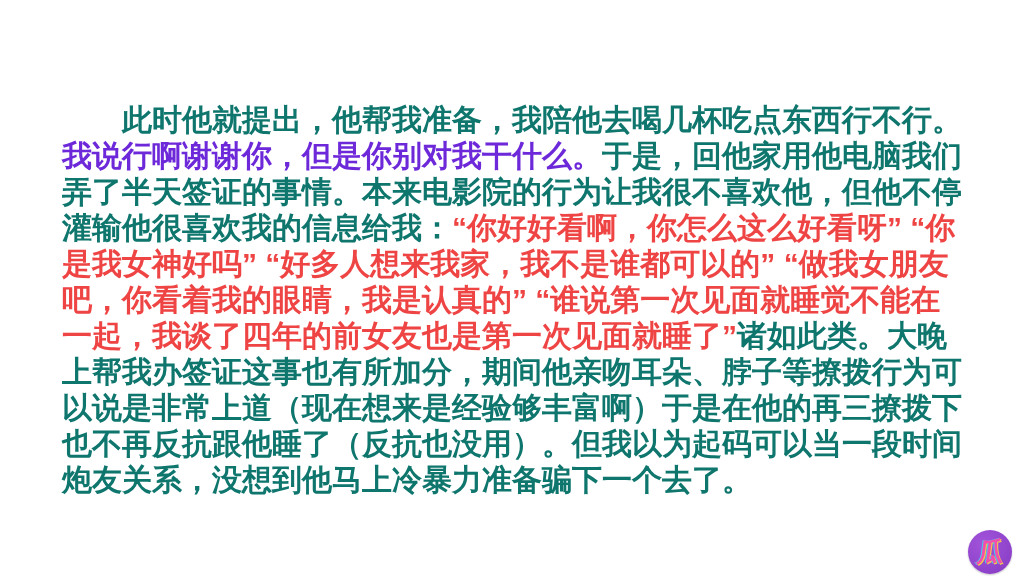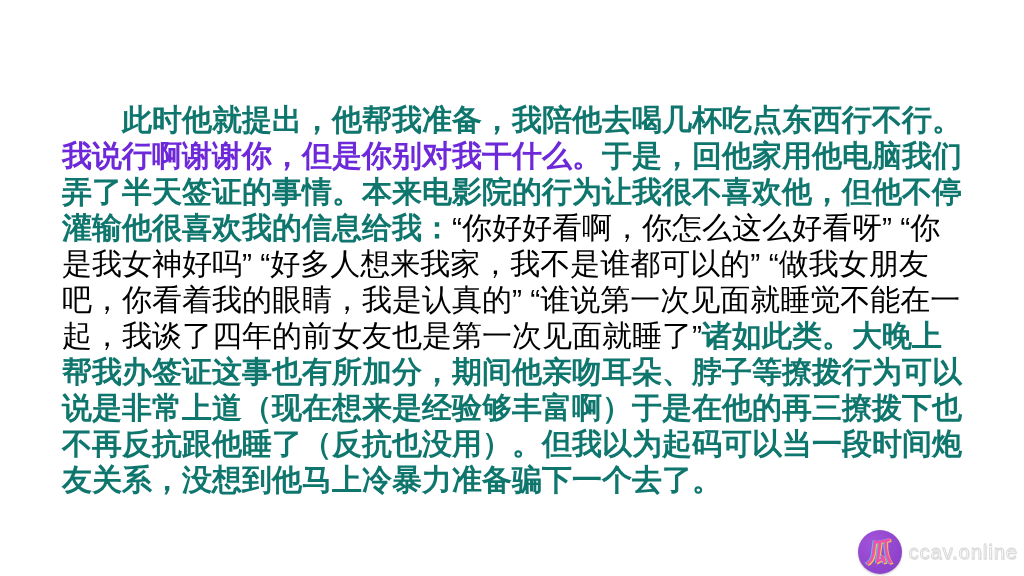--- a/index.html
+++ b/index.html
@@ -24,21 +24,21 @@
     width: 906px;
     font-size: 30px;
     line-height: 36px;
     color: #1a1a1a;
     text-indent: 2em;
     text-align: left;
     word-break: break-all;
   }
   .seg-normal { font-weight: bold; color: #0f766e; }
   .seg-bold   { font-weight: bold;   color: #6d28d9; }
-  .seg-red    { font-weight: normal;   color: #000000; }
+  .seg-red    { font-weight: bold;   color: #ef4444; }
 
   .watermark {
     position: absolute;
     right: 6px;
     bottom: 2px;
     display: flex;
     align-items: center;
     gap: 6px;
     opacity: 0.92;
   }
@@ -87,17 +87,16 @@
 
 <div class="slide">
 
   <p class="text-block"><span class="seg-normal">此时他就提出，他帮我准备，我陪他去喝几杯吃点东西行不行。</span><span class="seg-bold">我说行啊谢谢你，但是你别对我干什么。</span><span class="seg-normal">于是，回他家用他电脑我们弄了半天签证的事情。本来电影院的行为让我很不喜欢他，但他不停灌输他很喜欢我的信息给我：</span><span class="seg-red">“你好好看啊，你怎么这么好看呀” “你是我女神好吗” “好多人想来我家，我不是谁都可以的” “做我女朋友吧，你看着我的眼睛，我是认真的” “谁说第一次见面就睡觉不能在一起，我谈了四年的前女友也是第一次见面就睡了”</span><span class="seg-normal">诸如此类。大晚上帮我办签证这事也有所加分，期间他亲吻耳朵、脖子等撩拨行为可以说是非常上道（现在想来是经验够丰富啊）于是在他的再三撩拨下也不再反抗跟他睡了（反抗也没用）。但我以为起码可以当一段时间炮友关系，没想到他马上冷暴力准备骗下一个去了。</span></p>
 
   <div class="watermark">
     <div class="wm-logo">
       <span class="wm-glyph">瓜</span>
     </div>
     <div class="wm-text">
-      <span class="wm-url">ccav.online</span>
     </div>
   </div>
 
 </div>
 
 </body></html>

